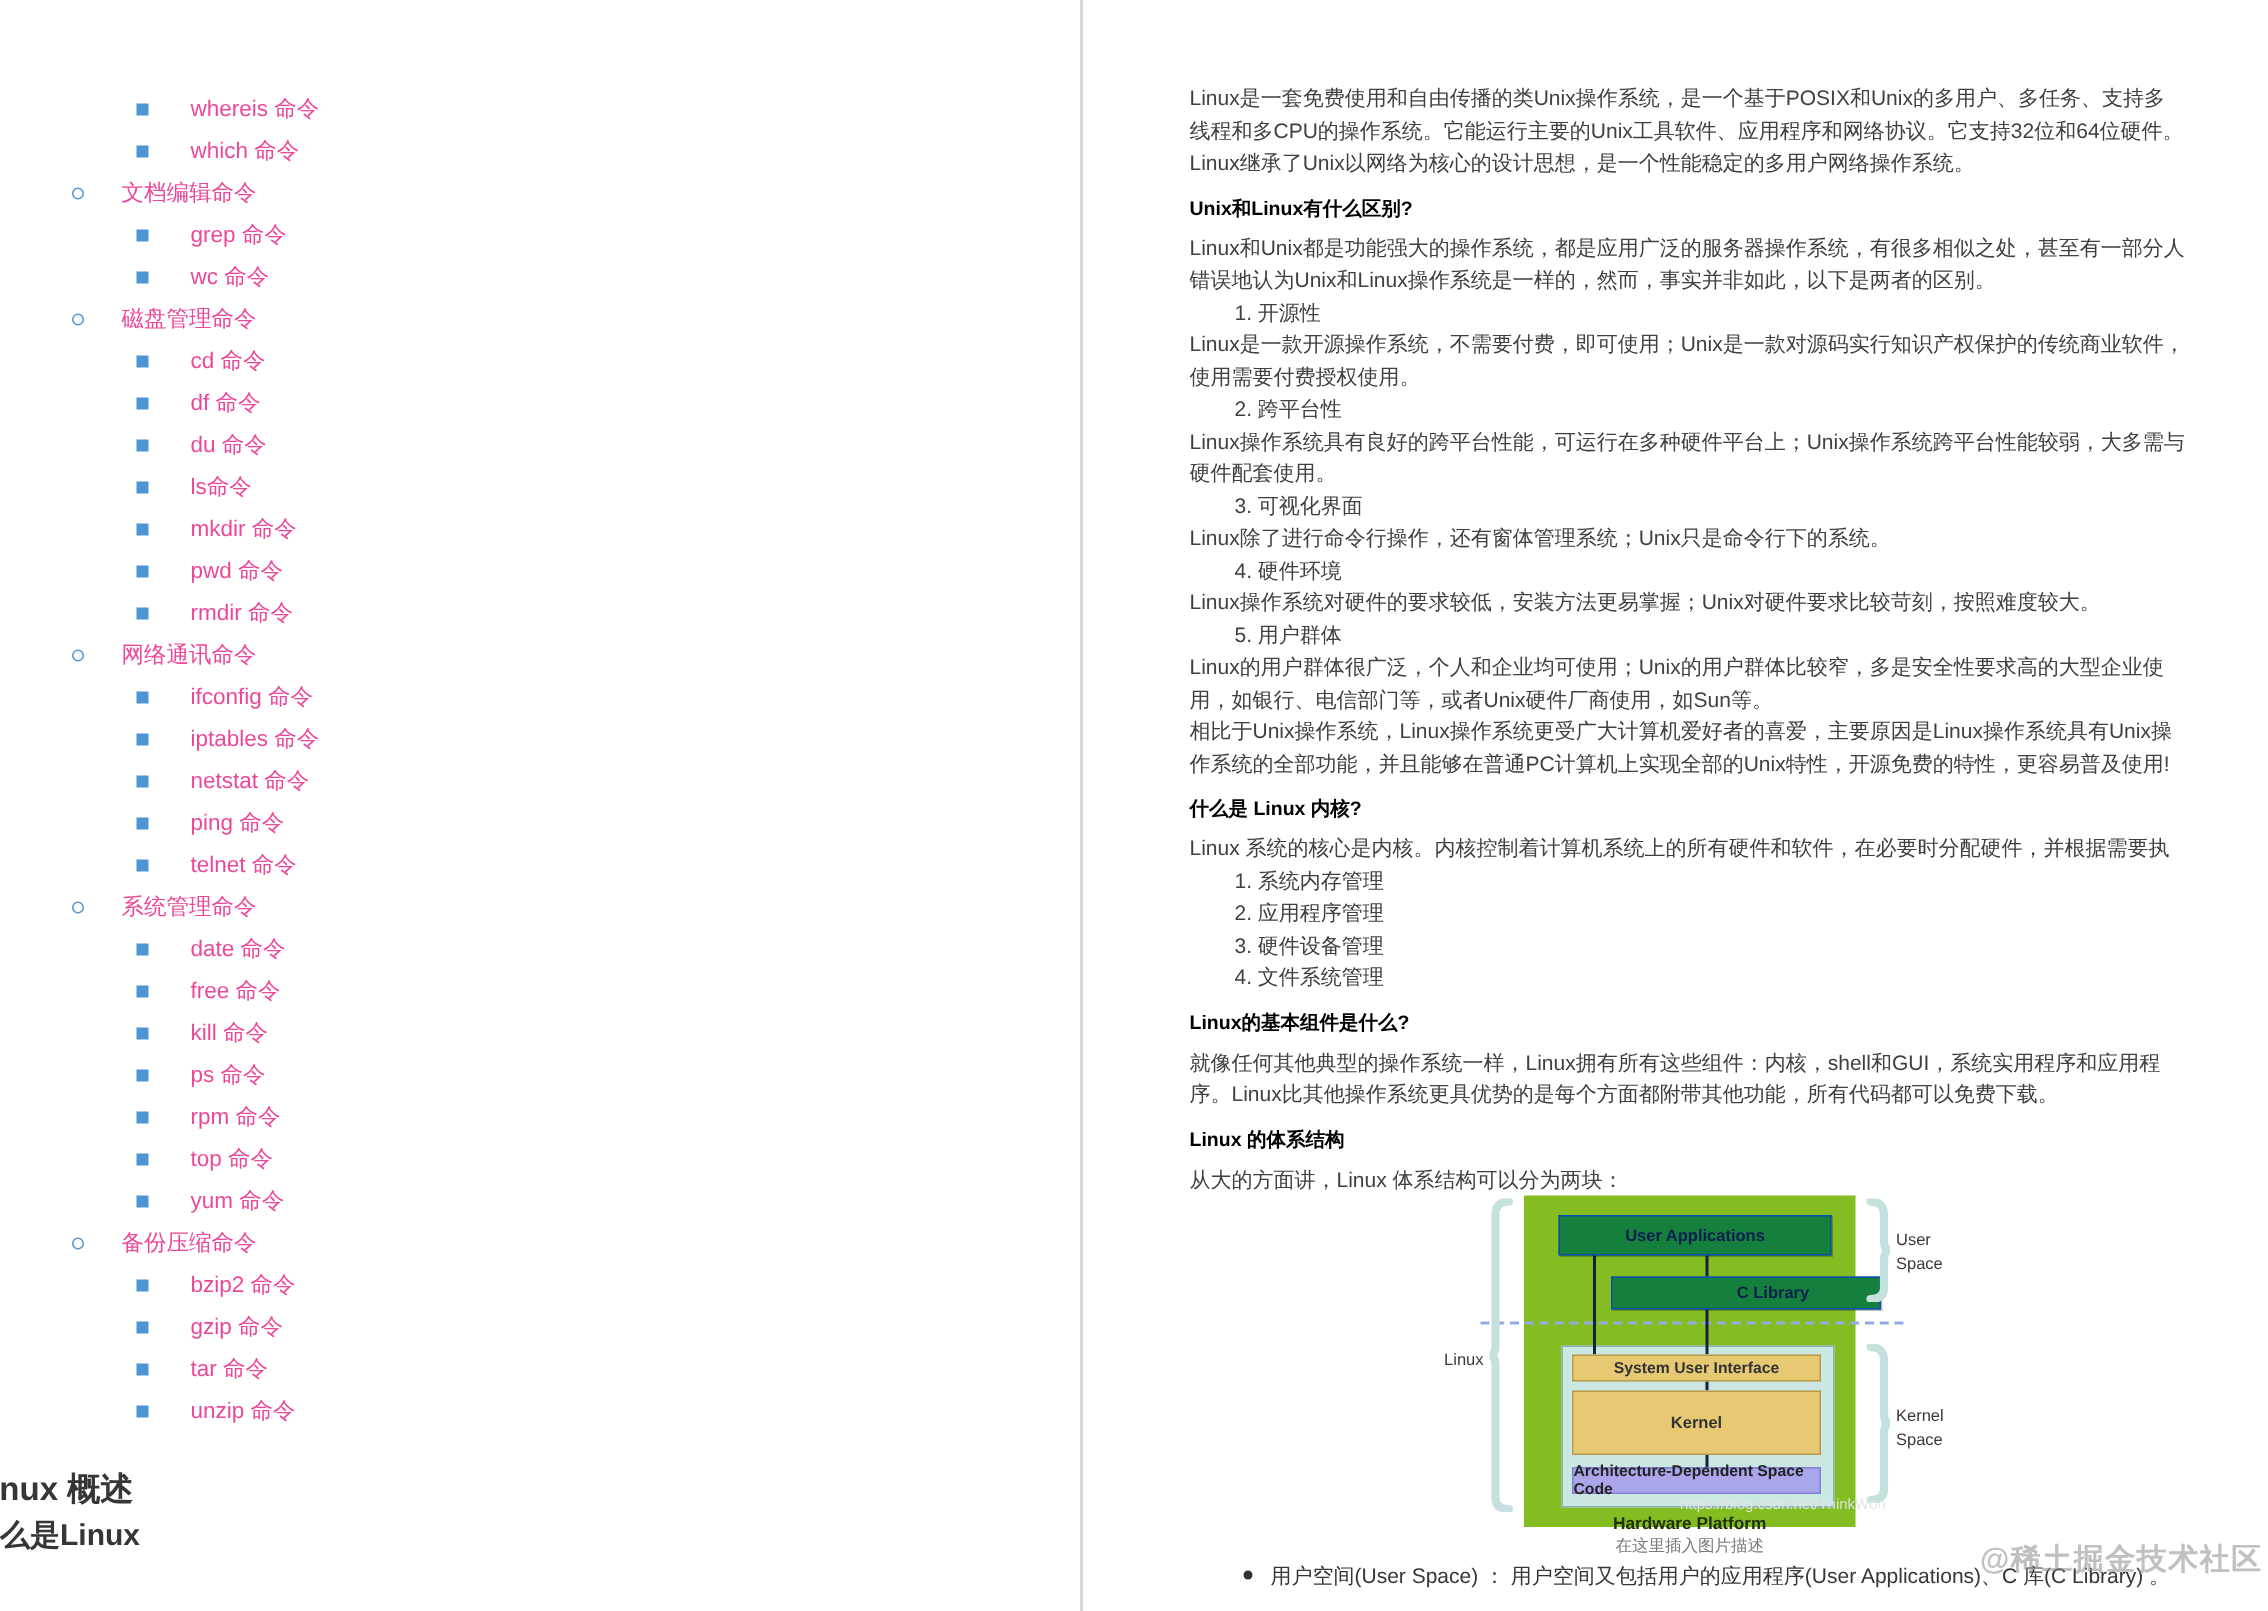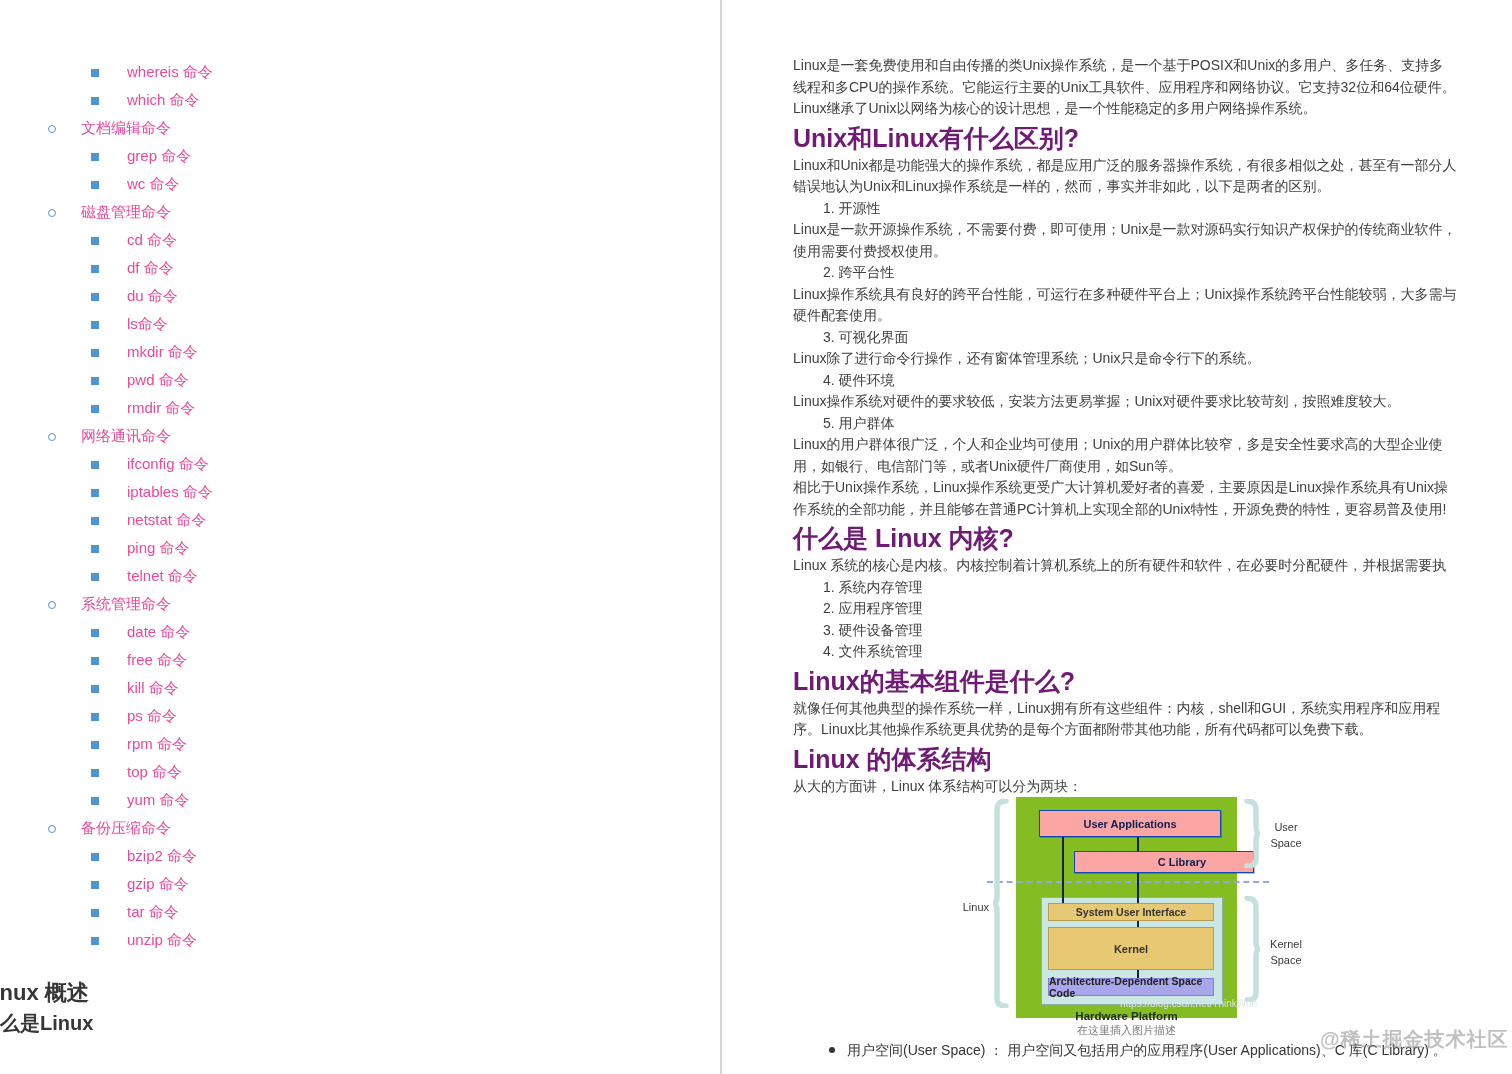--- a/index.html
+++ b/index.html
@@ -20,47 +20,47 @@
   .lvl2 .toc-label{left:81px;}
   .cut-h1{position:absolute;left:-20px;top:978px;margin:0;font-size:22px;font-weight:700;color:#363636;white-space:nowrap;}
   .cut-h2{position:absolute;left:-20px;top:1010px;margin:0;font-size:20px;font-weight:700;color:#363636;white-space:nowrap;}
   
   .page-right{position:absolute;left:722px;top:0;width:790px;height:1074px;background:#fff;}
   .content{position:absolute;left:71px;top:55px;width:664px;font-size:14px;line-height:21.5px;color:#404040;}
   .content p{margin:0;}
   .l1{height:21.5px;overflow:hidden;}
   .l2{height:43px;overflow:hidden;}
   .l3{height:64.5px;overflow:hidden;}
-  .hd{font-size:25px;line-height:25px;font-weight:700;color:#701a75;margin:6px 0 4px 0;}
+  .hd{font-size:13px;line-height:25px;font-weight:700;color:#000000;margin:6px 0 4px 0;}
   .list-num{padding-left:30px;line-height:21.5px;height:21.5px;overflow:hidden;}
   
   .figure{position:absolute;left:71px;top:797px;width:664px;height:243px;}
   .green-box{position:absolute;left:223px;top:0;width:221px;height:221px;background:#83BD22;z-index:1;}
   .dashed{position:absolute;left:194px;top:84px;width:282px;height:0;border-top:2px dashed #93A9E2;z-index:3;}
-  .bluebox{position:absolute;background:#fca5a5;border:1px solid #0d4bb5;box-shadow:1px 1px 0 rgba(0,0,0,.25);
+  .bluebox{position:absolute;background:#15803d;border:1px solid #0d4bb5;box-shadow:1px 1px 0 rgba(0,0,0,.25);
     color:#0A1F4E;font-weight:700;font-size:11px;display:flex;align-items:center;justify-content:center;z-index:4;}
   .box-ua{left:246px;top:13px;width:180px;height:25px;}
   .box-clib{left:281px;top:54px;width:142px;height:20px;padding-left:36px;}
   .inner-box{position:absolute;left:248px;top:100px;width:180px;height:106px;background:#CBE7E3;border:1px solid #8fb0ad;z-index:2;}
   .tanbox{position:absolute;background:#E7C873;border:1px solid #b89b4e;color:#333;font-weight:700;
     display:flex;align-items:center;justify-content:center;z-index:4;}
   .box-sci{left:255px;top:106px;width:164px;height:16px;font-size:10.5px;}
   .box-kern{left:255px;top:130px;width:164px;height:41px;font-size:11px;}
   .box-arch{position:absolute;left:255px;top:181px;width:164px;height:16px;background:#A9A6EC;border:1px solid #8380cf;
     color:#222;font-weight:700;font-size:10.5px;display:flex;align-items:center;justify-content:center;z-index:4;}
   .hw-label{position:absolute;left:223px;top:202px;width:221px;text-align:center;font-size:11.5px;font-weight:700;color:#233001;z-index:4;margin-top:11px;}
   .conn{position:absolute;width:2px;background:#17213d;z-index:3;}
   .c1{left:269px;top:38px;height:68px;}
   .c2{left:344px;top:38px;height:16px;}
   .c3{left:344px;top:74px;height:32px;}
   .c4{left:344px;top:122px;height:8px;}
   .c5{left:344px;top:171px;height:10px;}
   .brace{position:absolute;z-index:5;}
   .brace path{fill:none;stroke:#C4E1DD;stroke-width:5.5;stroke-linecap:round;}
-  .fig-label{position:absolute;font-size:11px;color:#3a3a3a;z-index:6;line-height:16px;text-align:center;}
+  .fig-label{position:absolute;font-size:11px;color:#3a3a3a;z-index:6;line-height:16px;}
   .lbl-linux{left:158px;top:102px;width:38px;text-align:right;}
   .lbl-user{left:471px;top:22px;width:44px;}
   .lbl-kernel{left:471px;top:139px;width:44px;}
   .csdn-wm{position:absolute;left:327px;top:201px;font-size:10px;color:rgba(223,229,229,0.95);z-index:7;white-space:nowrap;}
   .fig-caption{position:absolute;left:223px;top:226px;width:221px;text-align:center;font-size:11px;color:#7a7a7a;}
   
   .bullet-line{position:absolute;left:71px;top:1040px;width:690px;font-size:14px;line-height:20px;color:#363636;}
   .dot{display:inline-block;width:6px;height:6px;border-radius:50%;background:#333;margin:0 12px 2px 36px;vertical-align:middle;}
   .site-watermark{position:absolute;left:1320px;top:1026px;font-size:20px;font-weight:700;letter-spacing:1px;
     color:rgba(140,140,140,0.55);white-space:nowrap;z-index:9;}

